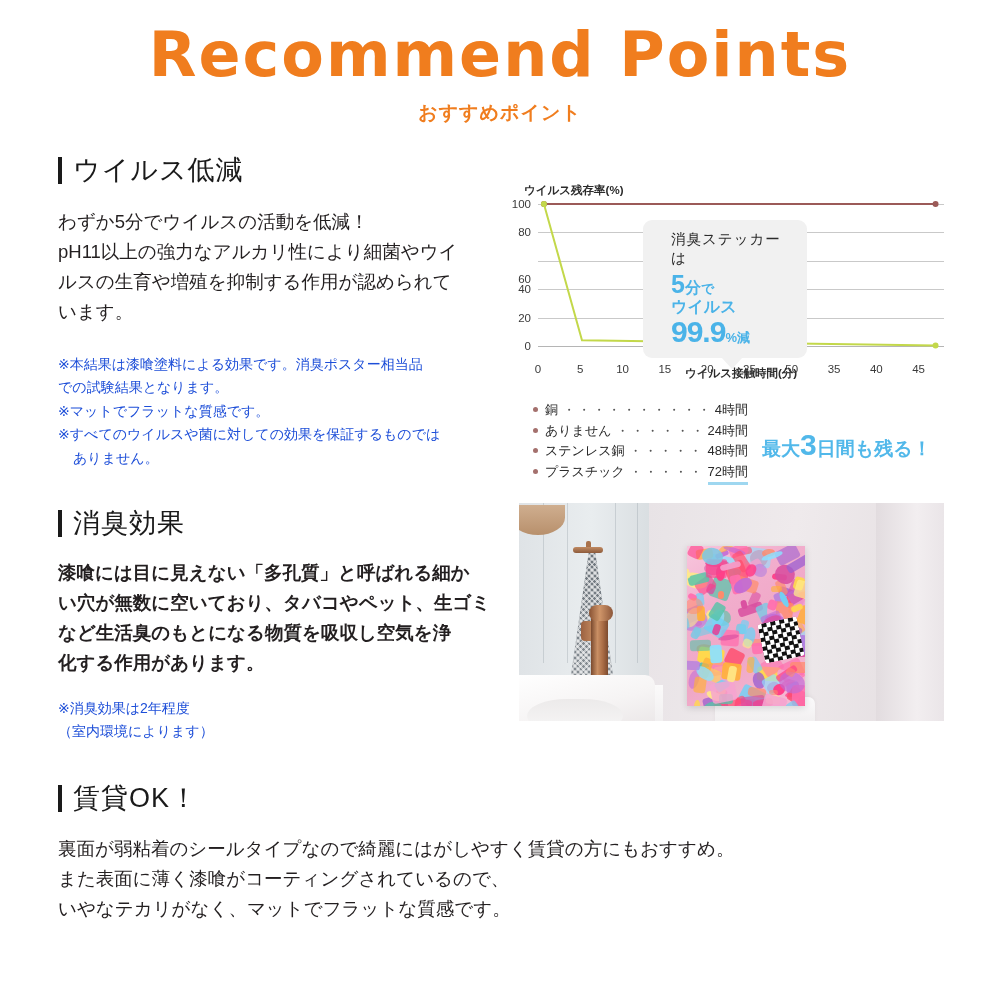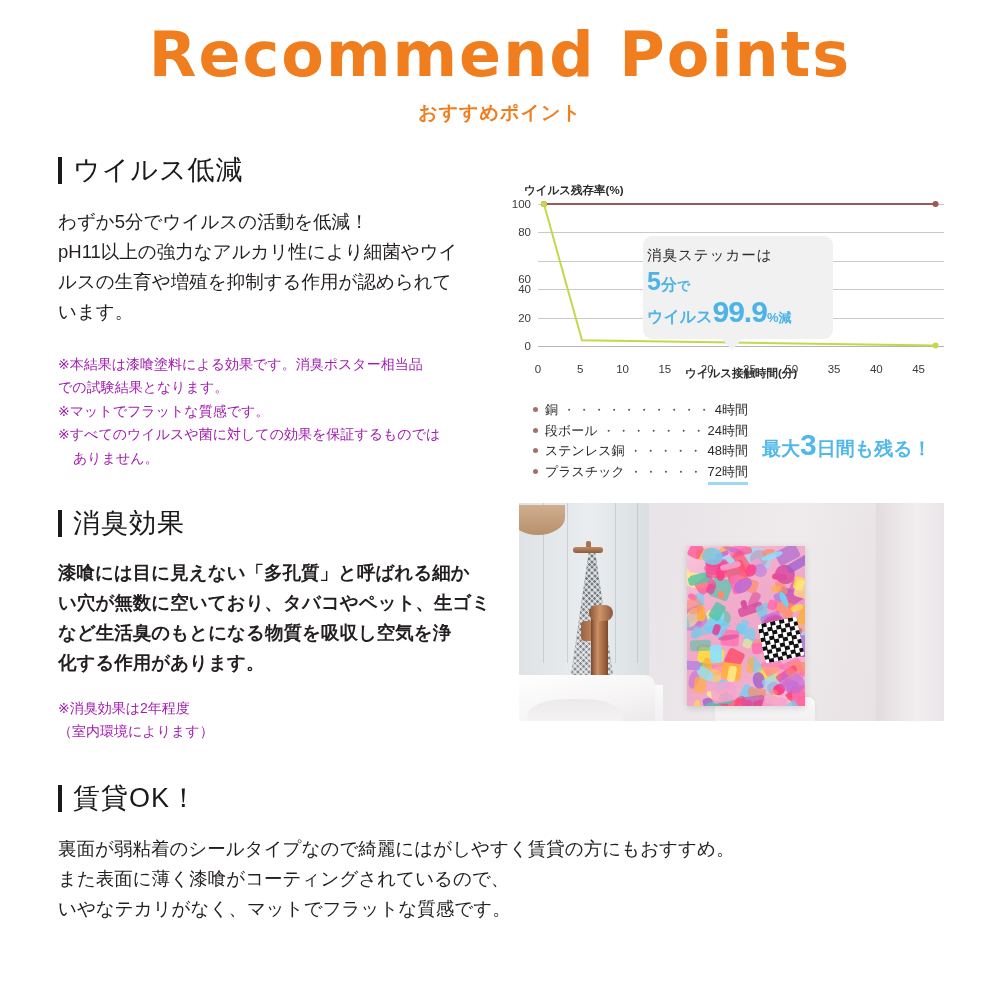--- a/index.html
+++ b/index.html
@@ -22,21 +22,21 @@
     margin-top: 14px; font-size: 19px; font-weight: 700; color: #f07d1e;
     letter-spacing: 1px;
   }
 
   
   .sec-h { display: flex; align-items: center; gap: 11px; }
   .sec-bar { width: 4px; height: 27px; background: #1a1a1a; flex: 0 0 auto; }
   .sec-title { font-size: 27px; font-weight: 400; color: #1a1a1a; letter-spacing: 1px; }
 
   .body-txt { font-size: 18.5px; line-height: 1.62; color: #231f20; }
-  .note-txt { font-size: 14px; line-height: 1.68; color: #a21caf; }
+  .note-txt { font-size: 14px; line-height: 1.68; color: #1d4ed8; }
   .note-indent { padding-left: 15px; }
 
   
   #sec1 { position: absolute; left: 58px; top: 152px; width: 465px; }
   #sec1 .body-txt { margin-top: 19px; }
   #sec1 .notes { margin-top: 26px; }
 
   
   #chartwrap { position: absolute; left: 524px; top: 183px; width: 420px; }
   .ylab { font-size: 11.5px; font-weight: 700; color: #2b2b2b; margin-bottom: 6px; }
@@ -54,22 +54,22 @@
     transform: translateX(-50%); white-space: nowrap;
   }
   .xlab {
     margin-top: 20px; text-align: center; font-size: 11.5px;
     font-weight: 700; color: #2b2b2b; padding-left: 14px;
   }
   svg.series { position: absolute; left: 0; top: 0; overflow: visible; }
 
   
   .callout {
-    position: absolute; left: 105px; top: 32px; width: 190px;
-    background: #f1f1f1; border-radius: 9px; padding: 10px 13px 11px 4px;
+    position: absolute; left: 105px; top: 16px; width: 164px;
+    background: #f1f1f1; border-radius: 9px; padding: 10px 13px 11px 28px;
   }
   .callout:after {
     content: ""; position: absolute; left: 78px; bottom: -11px;
     border-left: 11px solid transparent; border-right: 11px solid transparent;
     border-top: 12px solid #f1f1f1;
   }
   .co-l1 { font-size: 14.5px; color: #2b2b2b; letter-spacing: 1px; }
   .co-l2 { margin-top: 2px; color: #4ab3e8; font-weight: 700; letter-spacing: 0px; }
   .co-big { font-size: 25px; }
   .co-mid { font-size: 16px; }
@@ -254,21 +254,21 @@
 
   <div id="legend">
     <div class="lg-row">
       <span class="lg-dot"></span>
       <span class="lg-name">銅</span>
       <span class="lg-dots">・・・・・・・・・・・</span>
       <span class="lg-val">4時間</span>
     </div>
     <div class="lg-row">
       <span class="lg-dot"></span>
-      <span class="lg-name">段ボール</span>
+      <span class="lg-name">ありません</span>
       <span class="lg-dots">・・・・・・・・</span>
       <span class="lg-val">24時間</span>
     </div>
     <div class="lg-row">
       <span class="lg-dot"></span>
       <span class="lg-name">ステンレス銅</span>
       <span class="lg-dots">・・・・・</span>
       <span class="lg-val">48時間</span>
     </div>
     <div class="lg-row">

